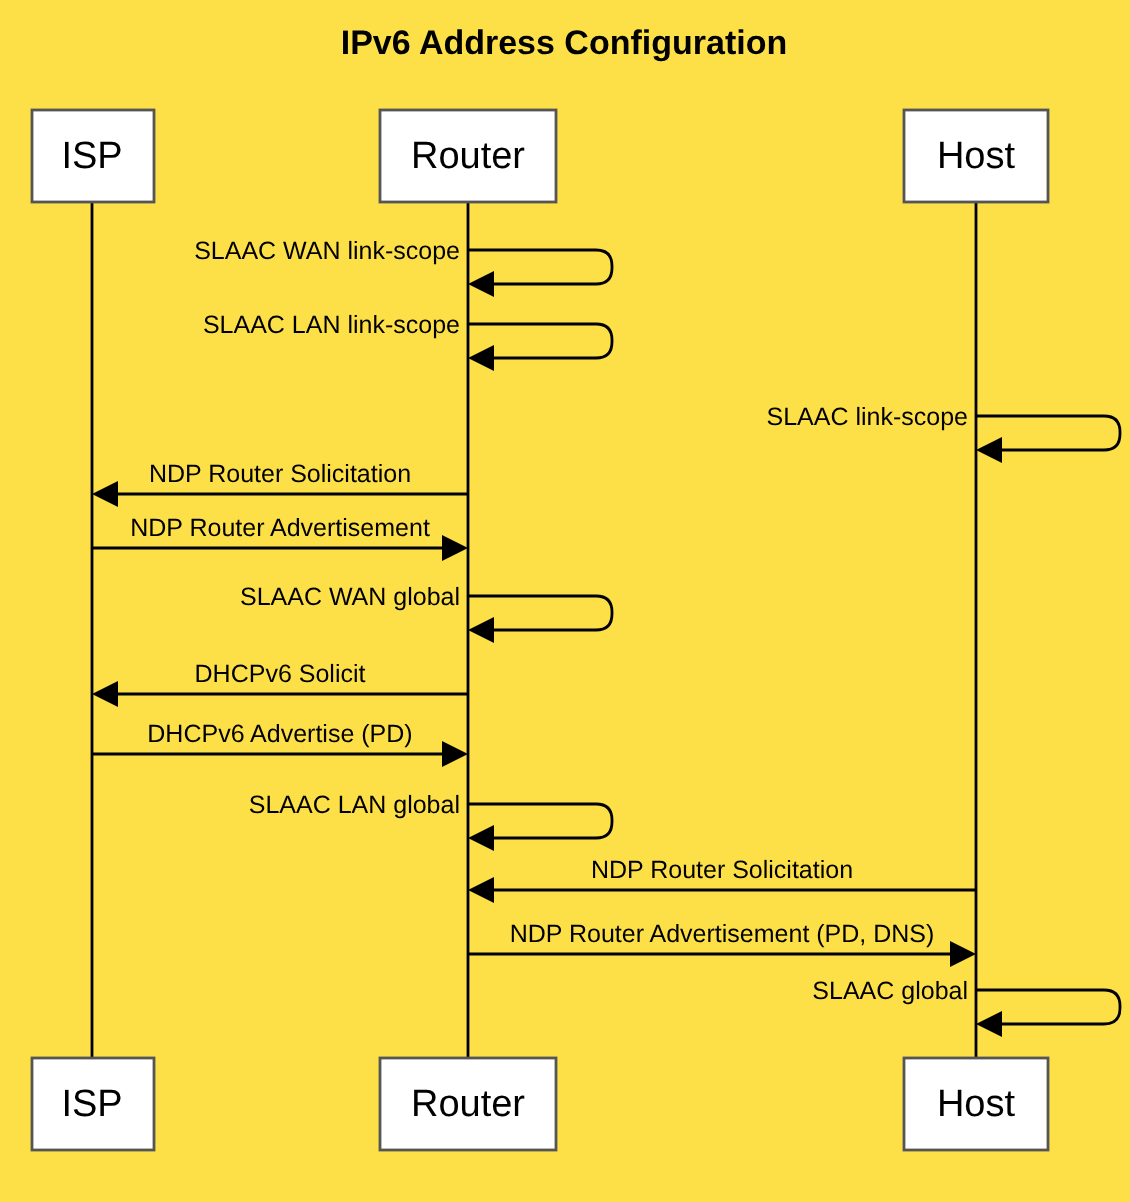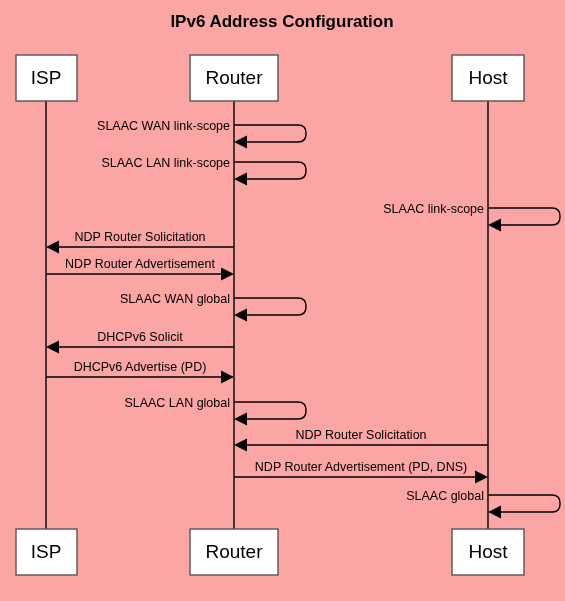--- a/index.html
+++ b/index.html
@@ -4,21 +4,21 @@
 <style>
   html, body {
     margin: 0;
     padding: 0;
     background: #ffffff;
   }
   #diagram-root {
     position: relative;
     width: 565px;
     height: 601px;
-    background: #fca5a5;
+    background: #fde047;
     font-family: "Liberation Sans", sans-serif;
     overflow: hidden;
   }
   svg#seq-svg {
     display: block;
     width: 565px;
     height: 601px;
   }
   .lifeline-line {
     stroke: #000000;

